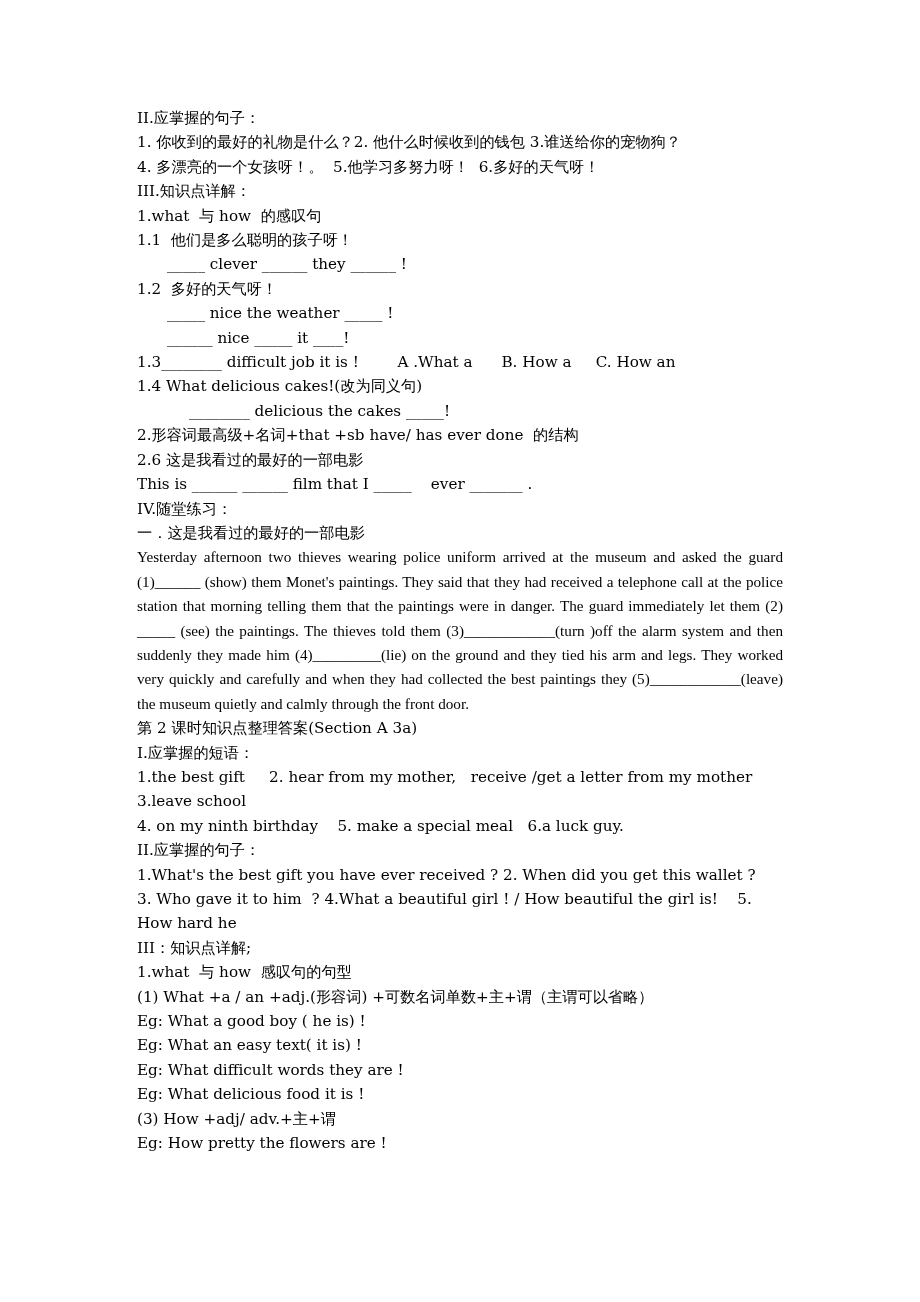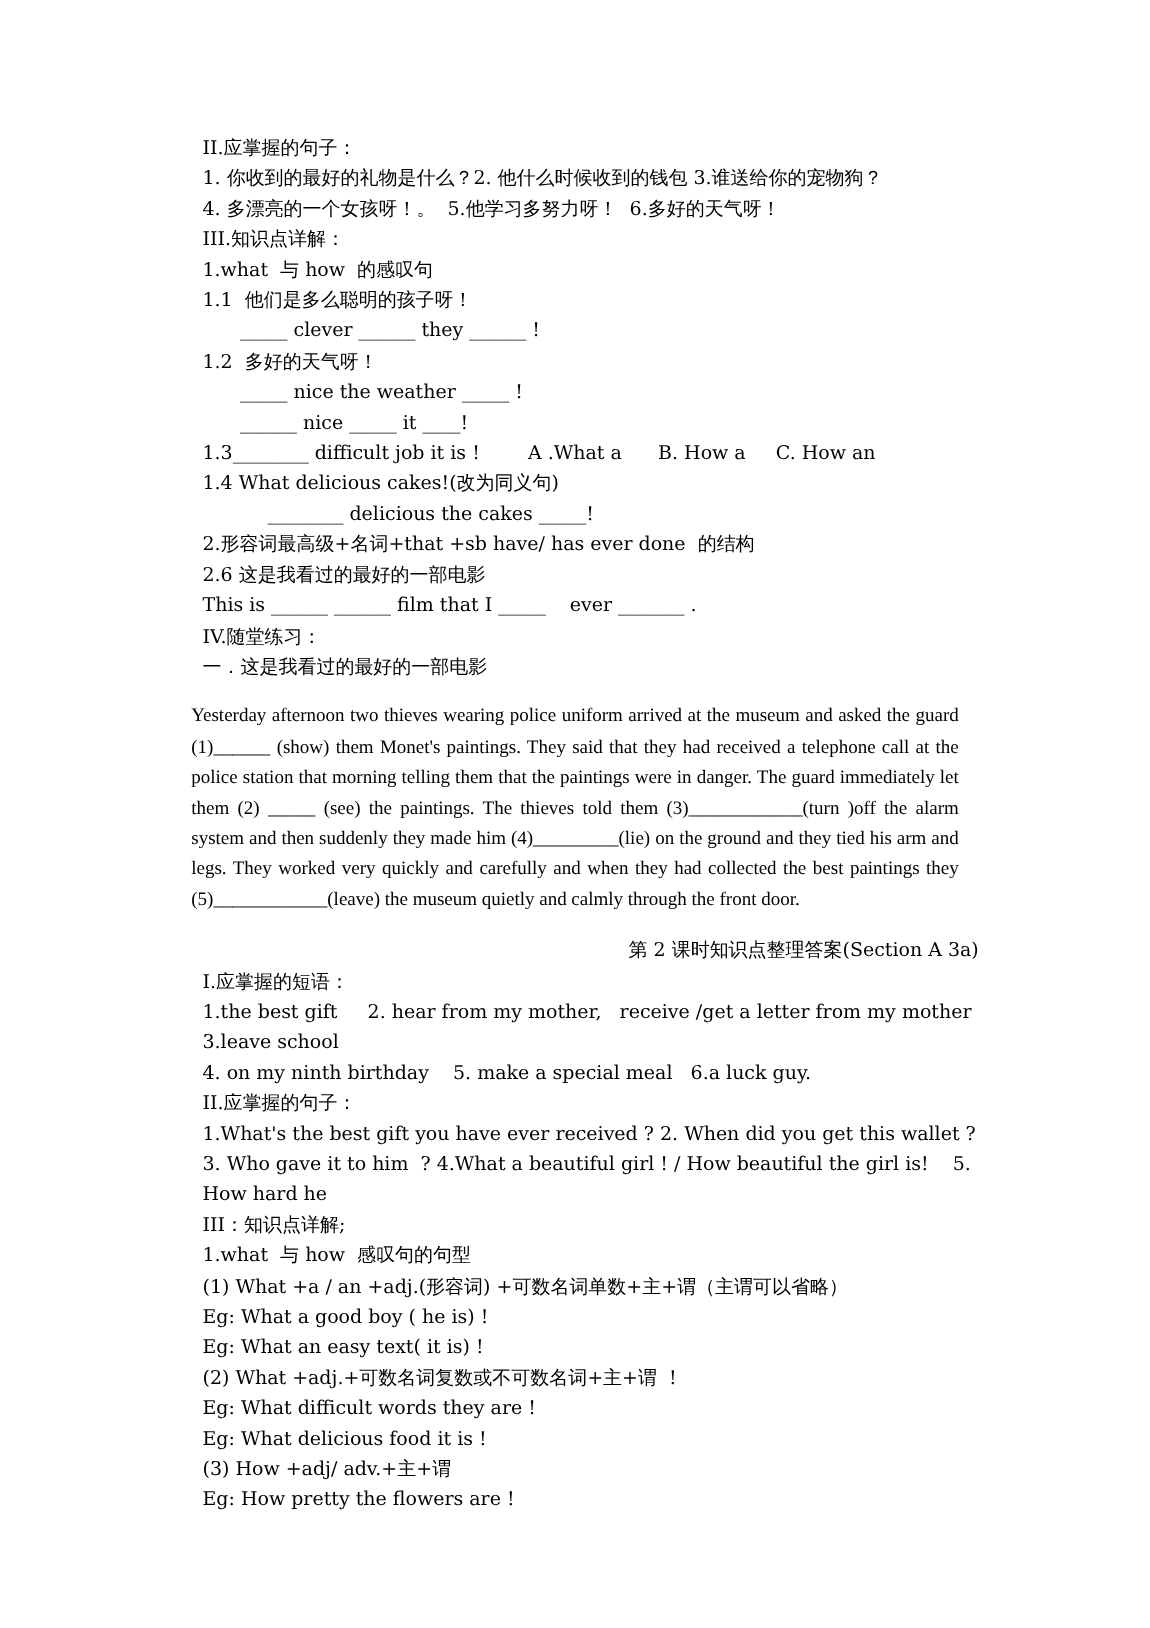--- a/index.html
+++ b/index.html
@@ -31,35 +31,34 @@
     font-size: 15.2px;
     line-height: 24.4px;
     white-space: pre-wrap;
     letter-spacing: 0px;
   }
   .para {
     font-size: 15.2px;
     line-height: 24.4px;
     text-align: justify;
     text-justify: inter-word;
-    margin: 16px;
+    margin: 0;
   }
   .para-block {
     width: 646px;
   }
   .center {
-    text-align: right;
+    text-align: left;
     font-size: 15.2px;
     line-height: 24.4px;
   }
   .ind1 { padding-left: 30px; }
   .ind2 { padding-left: 52px; }
   .cn {
     font-family: "DejaVu Serif", "Liberation Serif", serif;
-    margin-left: 25px;
   }
 </style>
 </head>
 <body>
 
 <div class="page">
   <div class="content">
 
     <div>
       <div class="ln cn">II.应掌握的句子：</div>
@@ -93,21 +92,20 @@
       <div class="ln cn">1.the best gift     2. hear from my mother,   receive /get a letter from my mother    3.leave school</div>
       <div class="ln cn">4. on my ninth birthday    5. make a special meal   6.a luck guy.</div>
       <div class="ln cn">II.应掌握的句子：</div>
       <div class="ln cn">1.What's the best gift you have ever received ? 2. When did you get this wallet ?</div>
       <div class="ln cn">3. Who gave it to him  ? 4.What a beautiful girl ! / How beautiful the girl is!    5. How hard he</div>
       <div class="ln cn">III：知识点详解;</div>
       <div class="ln cn">1.what  与 how  感叹句的句型</div>
       <div class="ln cn">(1) What +a / an +adj.(形容词) +可数名词单数+主+谓（主谓可以省略）</div>
       <div class="ln cn">Eg: What a good boy ( he is) !</div>
       <div class="ln cn">Eg: What an easy text( it is) !</div>
-      <div class="ln cn">(2) What +adj.+可数名词复数或不可数名词+主+谓  !</div>
       <div class="ln cn">Eg: What difficult words they are !</div>
       <div class="ln cn">Eg: What delicious food it is !</div>
       <div class="ln cn">(3) How +adj/ adv.+主+谓</div>
       <div class="ln cn">Eg: How pretty the flowers are !</div>
     </div>
 
   </div>
 </div>
 
 </body></html>

